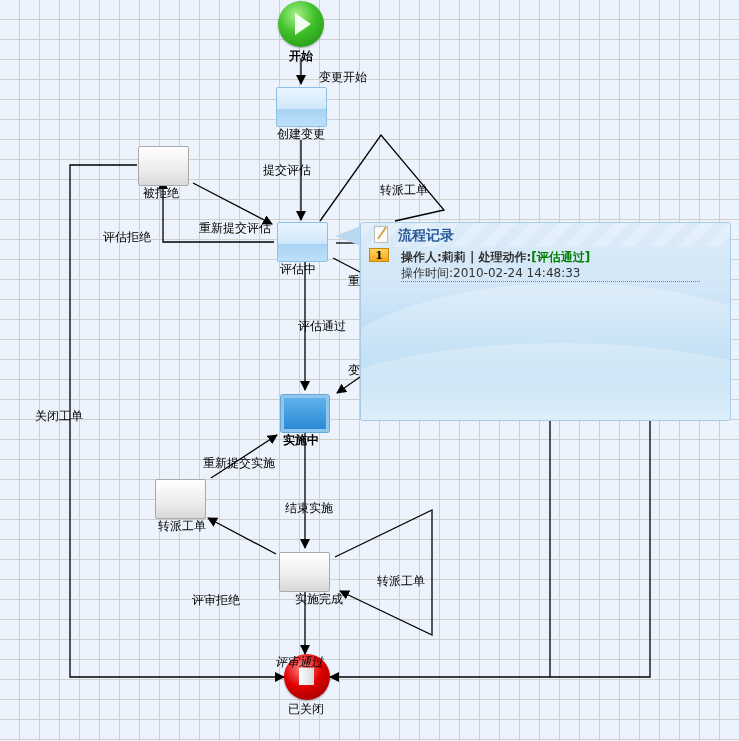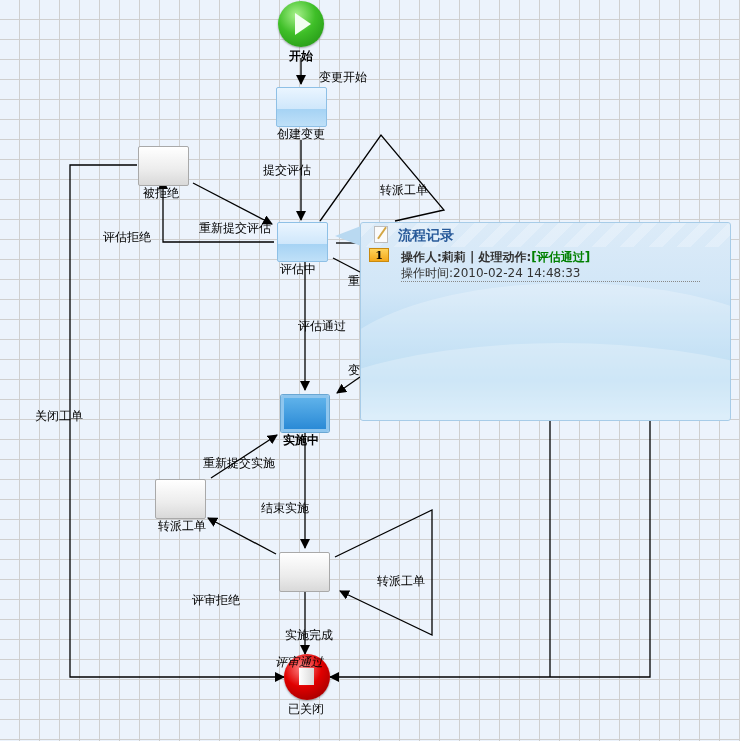--- a/index.html
+++ b/index.html
@@ -139,41 +139,41 @@
   <div class="node-caption" style="left:2px;top:38px;font-weight:bold;">实施中</div>
 </div>
 
 <div class="node" style="left:155px;top:479px;">
   <div class="node-box inactive" style="width:51px;height:40px;"></div>
   <div class="node-caption" style="left:3px;top:40px;">转派工单</div>
 </div>
 
 <div class="node" style="left:279px;top:552px;">
   <div class="node-box inactive" style="width:51px;height:40px;"></div>
-  <div class="node-caption" style="left:6px;top:40px;margin-top:36px;">实施完成</div>
+  <div class="node-caption" style="left:16px;top:40px;">实施完成</div>
 </div>
 
 <div class="node" style="left:284px;top:654px;">
   <div class="end-circle">
       <div class="stop-glyph"></div>
     </div>
   <div class="node-caption" style="left:4px;top:48px;">已关闭</div>
 </div>
 
 <div class="label" style="left:319px;top:70px;">变更开始</div>
 <div class="label" style="left:263px;top:163px;font-family:Liberation Serif, serif;">提交评估</div>
 <div class="label" style="left:380px;top:183px;">转派工单</div>
 <div class="label" style="left:199px;top:221px;">重新提交评估</div>
 <div class="label" style="left:103px;top:230px;">评估拒绝</div>
 <div class="label" style="left:348px;top:274px;">重</div>
 <div class="label" style="left:298px;top:319px;">评估通过</div>
 <div class="label" style="left:348px;top:363px;">变</div>
 <div class="label" style="left:23px;top:409px;margin-left:12px;">关闭工单</div>
 <div class="label" style="left:183px;top:456px;margin-left:20px;">重新提交实施</div>
-<div class="label" style="left:261px;top:501px;">结束实施</div>
+<div class="label" style="left:261px;top:501px;padding-left:24px;">结束实施</div>
 <div class="label" style="left:192px;top:547px;margin-top:46px;">评审拒绝</div>
 <div class="label" style="left:377px;top:574px;">转派工单</div>
 <div class="label" style="left:275px;top:655px;font-style:italic;">评审通过</div>
 
 <div id="popup-pointer"></div>
 <div id="popup">
   <div class="wave1"></div>
   <div class="wave2"></div>
   <div class="header"></div>
   <div class="note-icon"></div>

